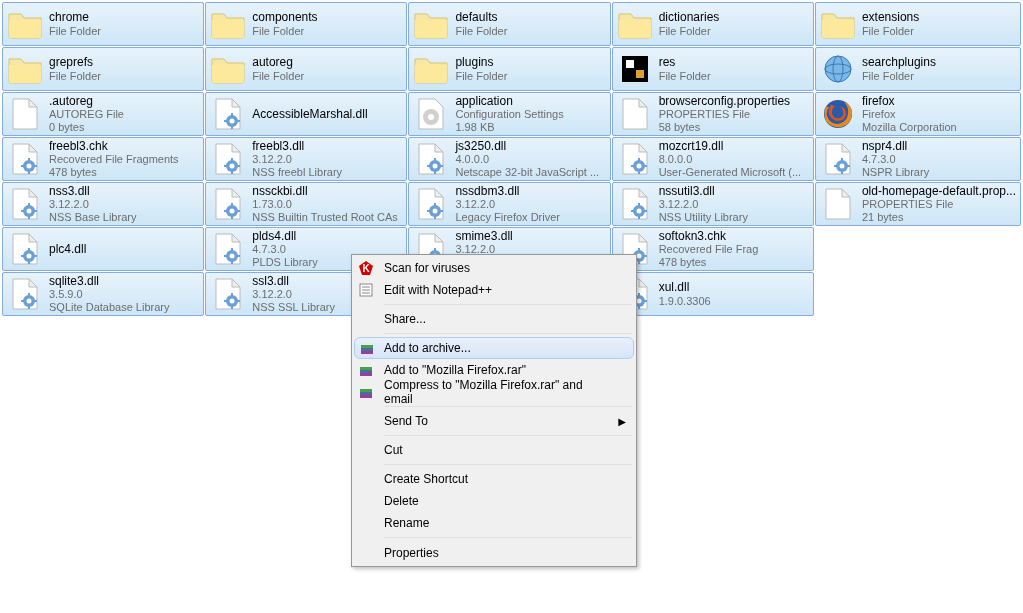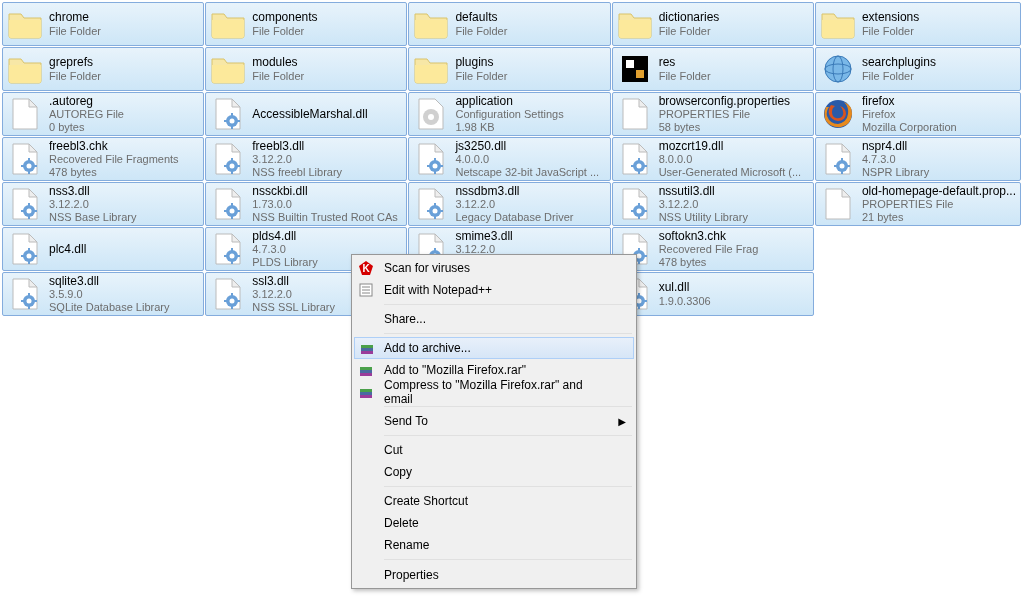--- a/index.html
+++ b/index.html
@@ -77,21 +77,21 @@
     align-items: center;
     height: 22px;
     padding-left: 30px;
     padding-right: 20px;
     position: relative;
     cursor: default;
   }
   .menu-item.highlight {
     background: linear-gradient(to bottom, #e8f0fa, #d6e6f7);
     border: 1px solid #aecff7;
-    border-radius: 0;
+    border-radius: 6px;
     padding-left: 29px;
   }
   .menu-item.tall { height: 23px; }
   .menu-sep {
     height: 1px;
     background: #e0e0e0;
     margin: 3px 2px 3px 30px;
   }
   .menu-ico {
     position: absolute;
@@ -196,21 +196,21 @@
       </div>
     </div>
     <div class="file-item selected">
       <div class="file-icon">
         <svg class="folder-svg" viewBox="0 0 36 32">
           <path d="M2 6 L14 6 L17 10 L34 10 L34 28 Q34 30 32 30 L4 30 Q2 30 2 28 Z" fill="#f7e7a6" stroke="#d9c36b"></path>
           <path d="M2 12 L34 12 L34 28 Q34 30 32 30 L4 30 Q2 30 2 28 Z" fill="#fce99b"></path>
         </svg>
       </div>
       <div class="file-info">
-        <div class="file-name">modules</div>
+        <div class="file-name">autoreg</div>
         <div class="file-line2">File Folder</div>
         <div class="file-line3"></div>
       </div>
     </div>
     <div class="file-item selected">
       <div class="file-icon">
         <svg class="folder-svg" viewBox="0 0 36 32">
           <path d="M2 6 L14 6 L17 10 L34 10 L34 28 Q34 30 32 30 L4 30 Q2 30 2 28 Z" fill="#f7e7a6" stroke="#d9c36b"></path>
           <path d="M2 12 L34 12 L34 28 Q34 30 32 30 L4 30 Q2 30 2 28 Z" fill="#fce99b"></path>
         </svg>
@@ -482,21 +482,21 @@
             <rect x="17" y="16" width="2" height="3"></rect>
             <rect x="17" y="29" width="2" height="3"></rect>
             <rect x="10" y="23" width="3" height="2"></rect>
             <rect x="23" y="23" width="3" height="2"></rect>
           </g>
         </svg>
       </div>
       <div class="file-info">
         <div class="file-name">nssdbm3.dll</div>
         <div class="file-line2">3.12.2.0</div>
-        <div class="file-line3">Legacy Database Driver</div>
+        <div class="file-line3">Legacy Firefox Driver</div>
       </div>
     </div>
     <div class="file-item selected">
       <div class="file-icon">
         <svg class="doc-svg" viewBox="0 0 28 34">
           <path d="M2 2 L18 2 L26 10 L26 32 L2 32 Z" fill="#fff" stroke="#bbb"></path>
           <path d="M18 2 L18 10 L26 10 Z" fill="#eee" stroke="#bbb"></path>
           <circle cx="18" cy="24" r="6" fill="#6aa0d8"></circle>
           <circle cx="18" cy="24" r="2.5" fill="#fff"></circle>
           <g fill="#6aa0d8">
@@ -762,23 +762,20 @@
   </div>
   <div class="menu-sep"></div>
   <div class="menu-item">
     <span>Send To</span>
     <span class="submenu-arrow">▶</span>
   </div>
   <div class="menu-sep"></div>
   <div class="menu-item">
     <span>Cut</span>
   </div>
-  <div class="menu-item">
-    <span>Copy</span>
-  </div>
   <div class="menu-sep"></div>
   <div class="menu-item">
     <span>Create Shortcut</span>
   </div>
   <div class="menu-item">
     <span>Delete</span>
   </div>
   <div class="menu-item">
     <span>Rename</span>
   </div>

